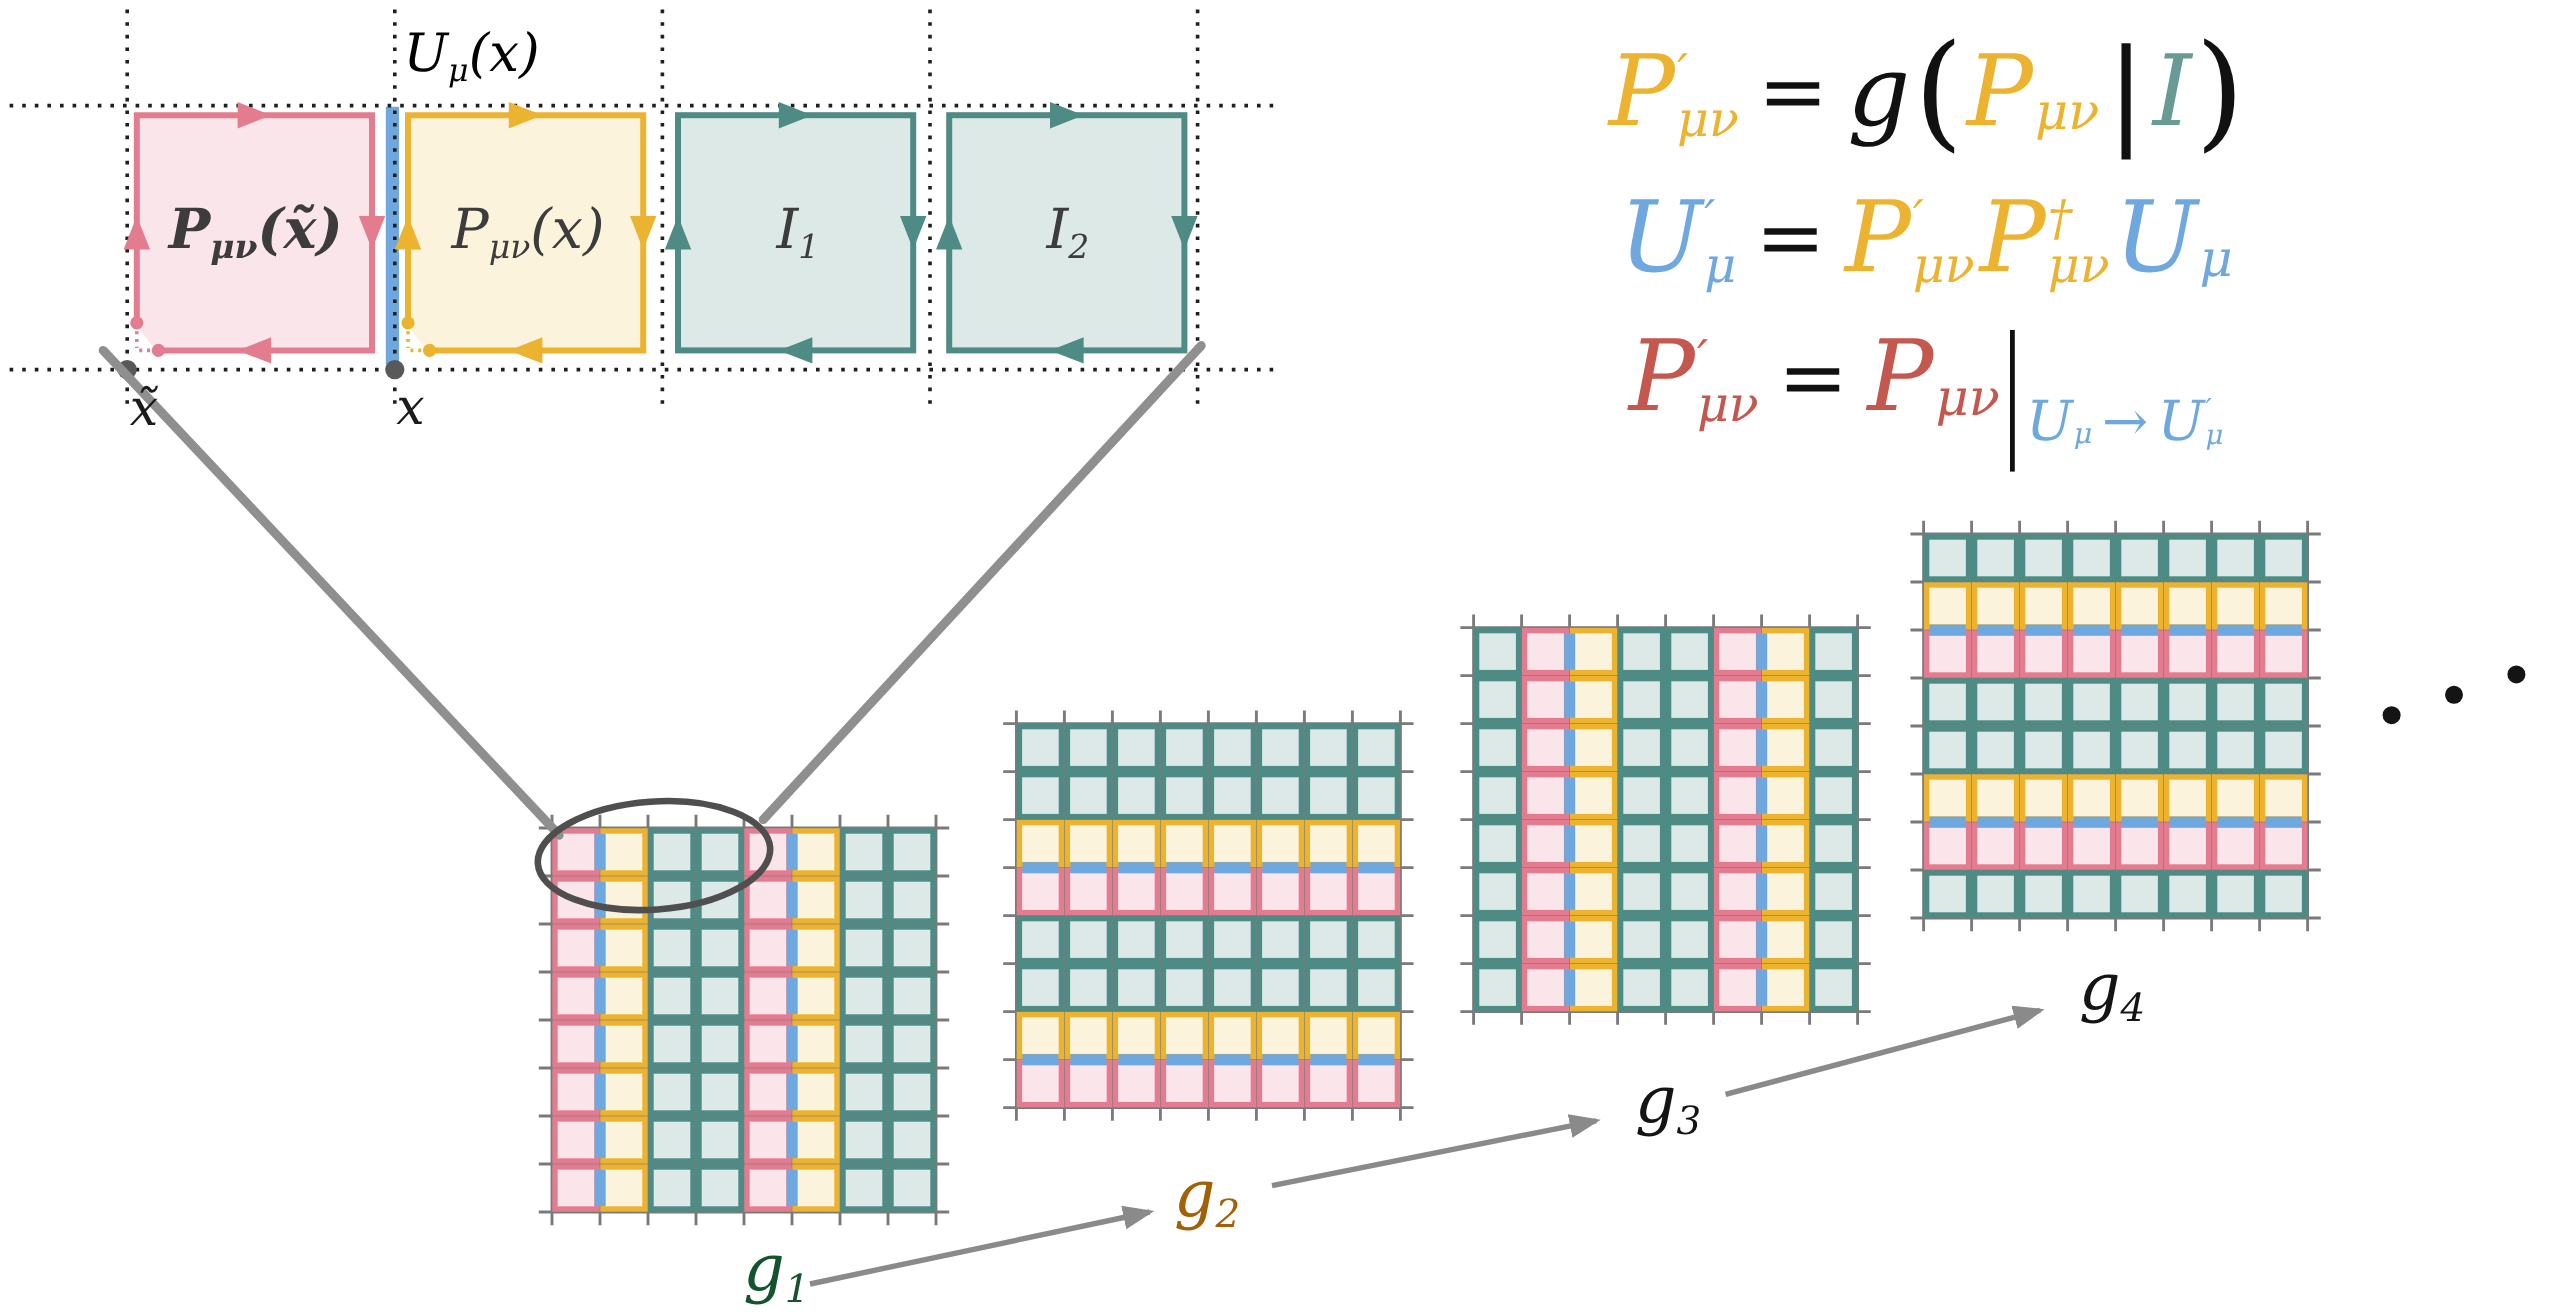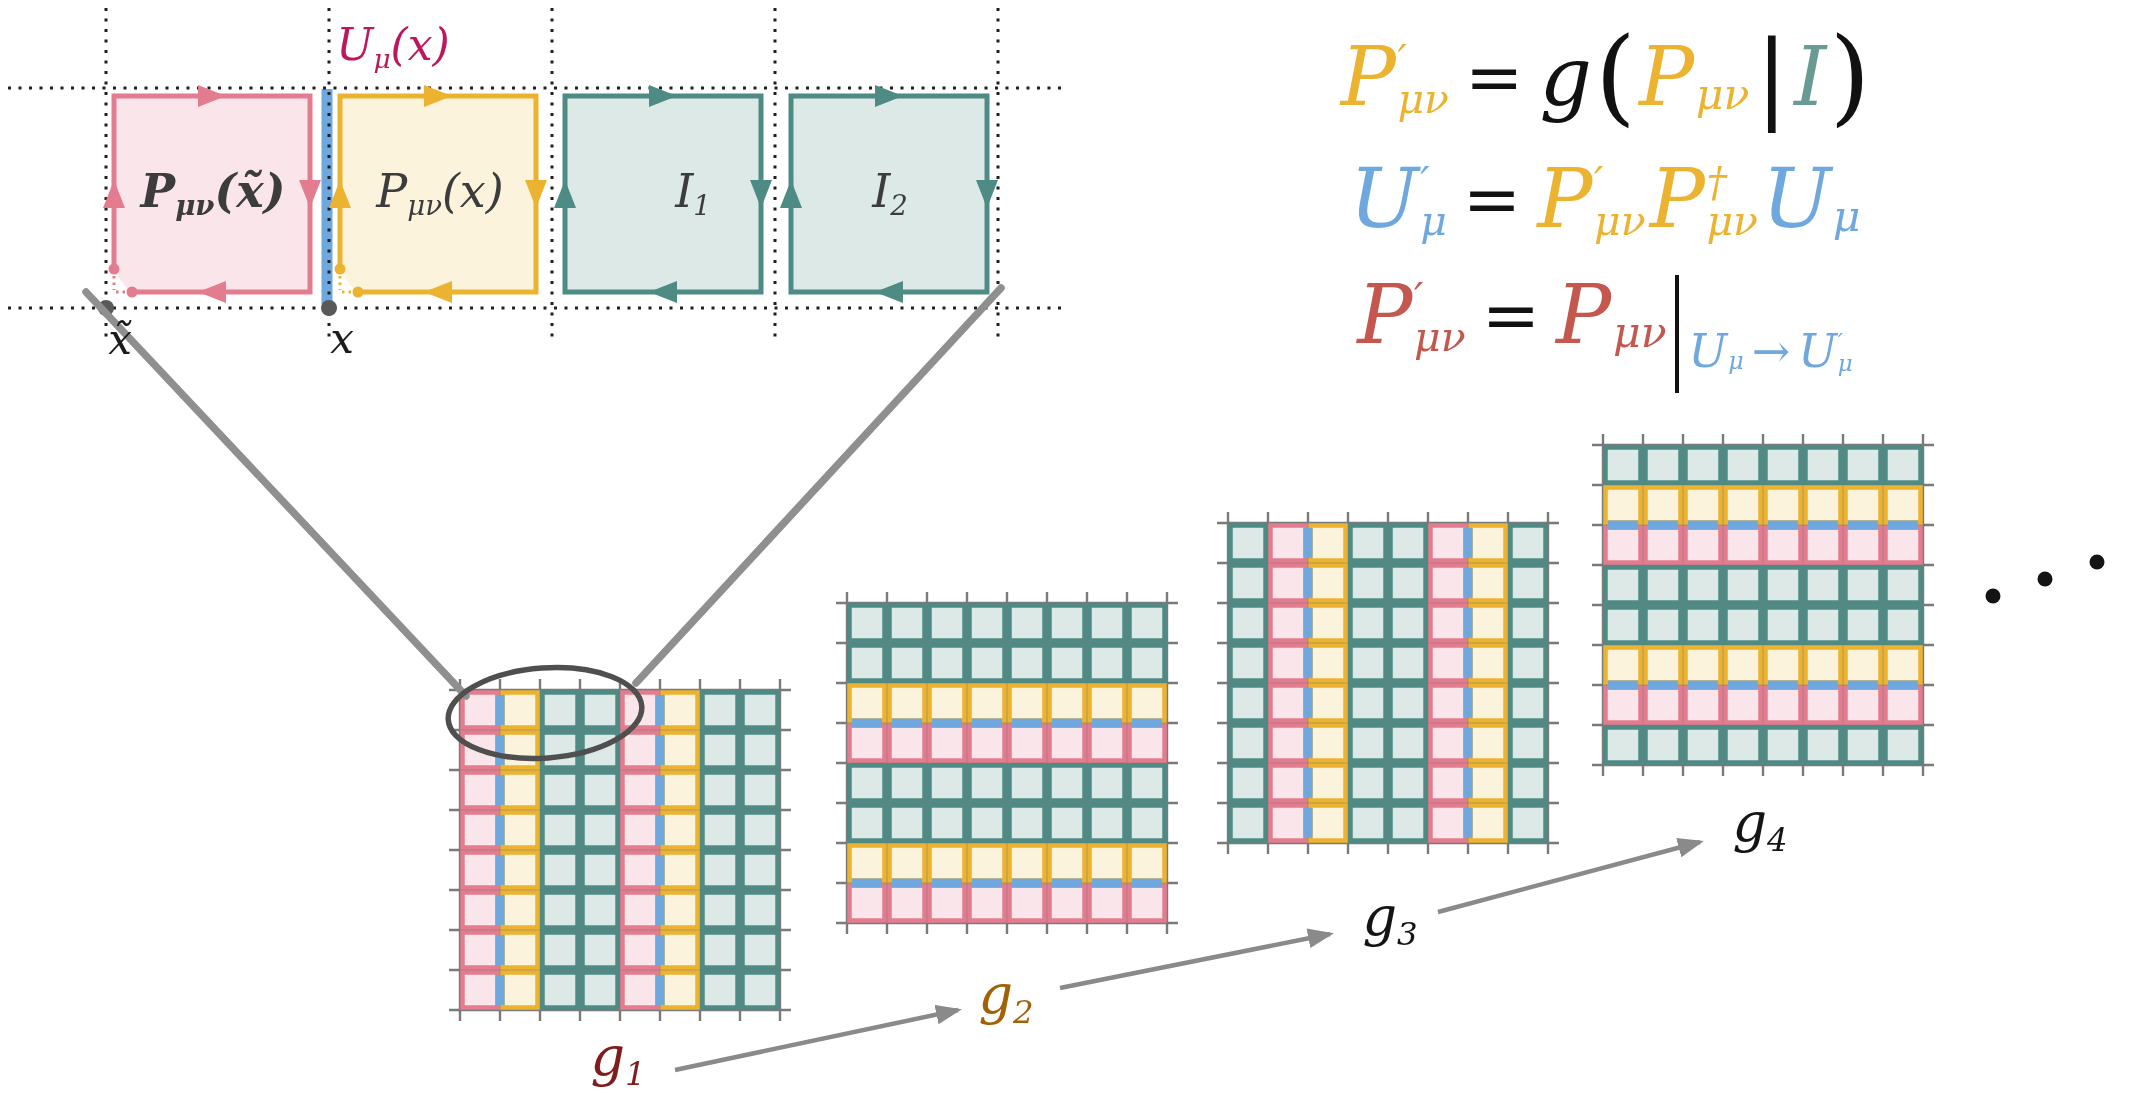--- a/index.html
+++ b/index.html
@@ -487,24 +487,24 @@
       <line x1="1438" y1="912" x2="1700" y2="842" stroke="#8A8A8A" stroke-width="4.5" marker-end="url(#ah)"></line>
       <circle cx="1993" cy="596" r="7.5" fill="#141414"></circle>
       <circle cx="2045" cy="579" r="7.5" fill="#141414"></circle>
       <circle cx="2097" cy="562" r="7.5" fill="#141414"></circle>
     </svg>
   <div class="overlay" id="overlay">
     <div class="lab site" style="left:120px;top:340px;">x̃</div>
     <div class="lab site" style="left:342px;top:339px;">x</div>
   <div class="lab sqlab" style="left: 213px; top: 194px; font-size: 46px; color: rgb(60, 60, 60); font-weight: bold;"><span class="ml"><span class="mb">P</span><span class="msub">μν</span><span class="marg">(x̃)</span></span></div>
       <div class="lab sqlab" style="left: 440px; top: 194px; font-size: 46px; color: rgb(60, 60, 60);"><span class="ml"><span class="mb">P</span><span class="msub">μν</span><span class="marg">(x)</span></span></div>
-      <div class="lab sqlab" style="left: 665px; top: 194px; font-size: 46px; color: rgb(60, 60, 60); margin-left: 28px;"><span class="ml"><span class="mb">I</span><span class="msub">1</span></span></div>
+      <div class="lab sqlab" style="left: 665px; top: 194px; font-size: 46px; color: rgb(60, 60, 60);"><span class="ml"><span class="mb">I</span><span class="msub">1</span></span></div>
       <div class="lab sqlab" style="left: 890px; top: 194px; font-size: 46px; color: rgb(60, 60, 60);"><span class="ml"><span class="mb">I</span><span class="msub">2</span></span></div>
-      <div class="lab ulab" style="left: 393px; top: 48px; font-size: 44px; color: #be185d;"><span class="ml"><span class="mb">U</span><span class="msub">μ</span><span class="marg">(x)</span></span></div>
-      <div class="lab glab" style="left: 618px; top: 1060px; font-size: 54px; color: #7f1d1d;"><span class="ml"><span class="mb">g</span><span class="msub">1</span></span></div>
+      <div class="lab ulab" style="left: 393px; top: 48px; font-size: 44px; color: #000000;"><span class="ml"><span class="mb">U</span><span class="msub">μ</span><span class="marg">(x)</span></span></div>
+      <div class="lab glab" style="left: 647px; top: 1060px; font-size: 54px; color: #14532d;"><span class="ml"><span class="mb">g</span><span class="msub">1</span></span></div>
       <div class="lab glab" style="left: 1006px; top: 998px; font-size: 54px; color: #a16207;"><span class="ml"><span class="mb">g</span><span class="msub">2</span></span></div>
       <div class="lab glab" style="left: 1390px; top: 920px; font-size: 54px; color: rgb(20, 20, 20);"><span class="ml"><span class="mb">g</span><span class="msub">3</span></span></div>
       <div class="lab glab" style="left: 1760px; top: 826px; font-size: 54px; color: rgb(20, 20, 20);"><span class="ml"><span class="mb">g</span><span class="msub">4</span></span></div>
       <div class="eq-row" style="left: 1255px; width: 700px; top: 20px;">
         <span class="tok tok-v" style="color: rgb(235, 179, 47);">
           <span>P</span>
           <span class="stack">
             <span class="sp">′</span>
             <span class="sb">μν</span>
           </span>

